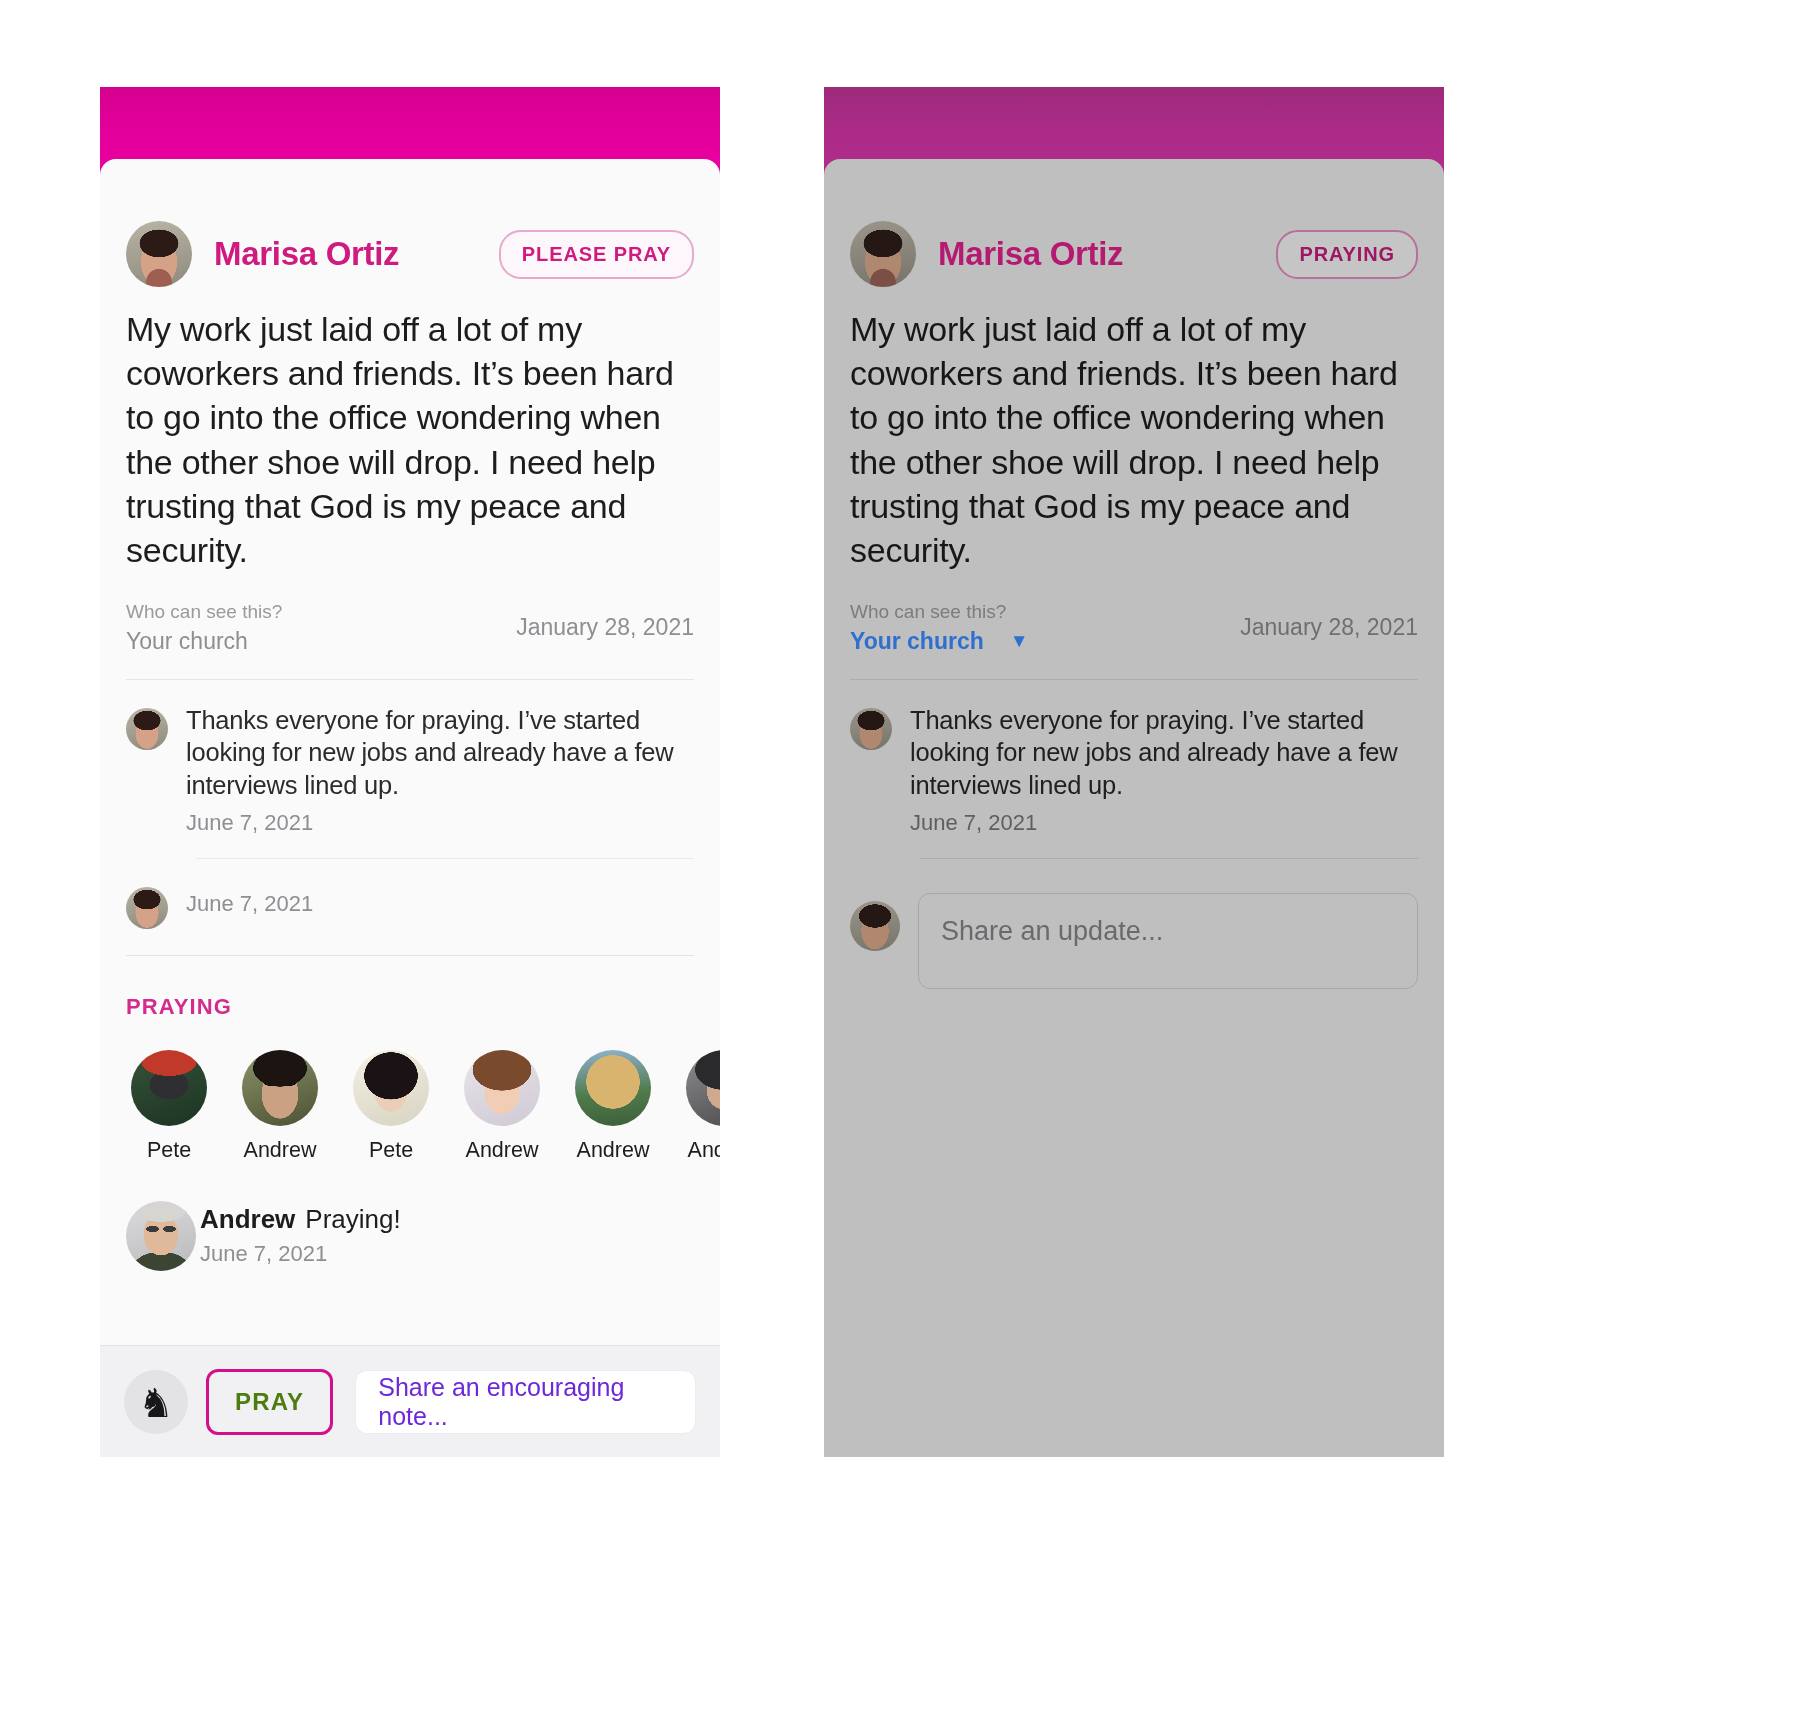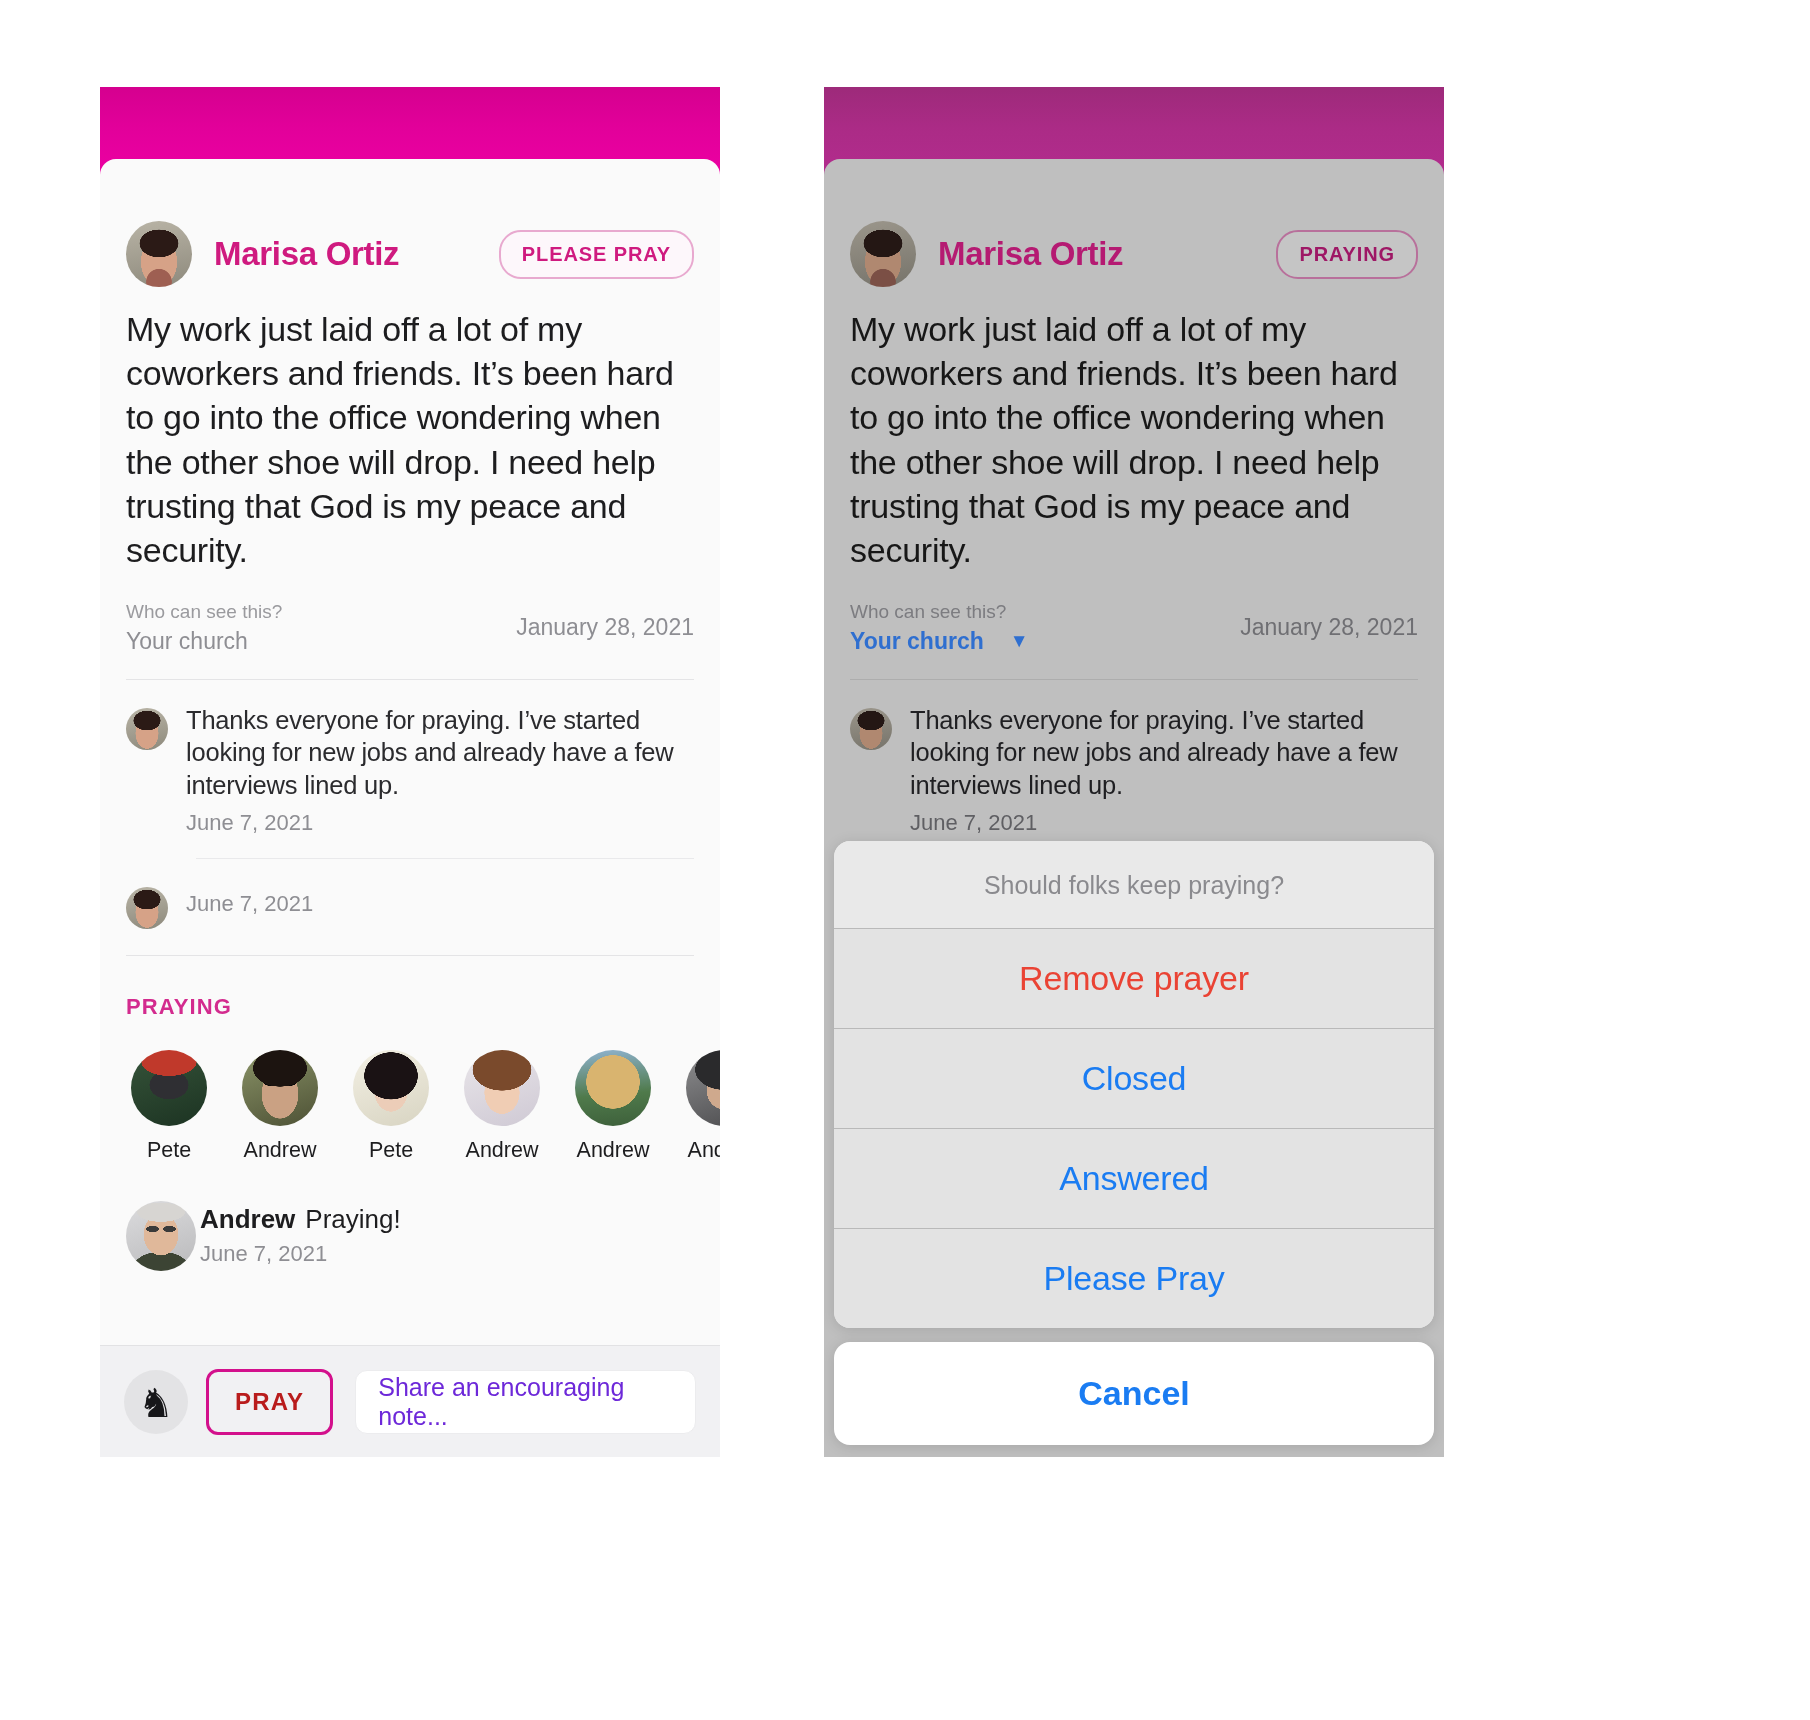--- a/index.html
+++ b/index.html
@@ -255,21 +255,21 @@
     left: 50%; top: 52%;
     transform: translate(-50%, -50%);
     font-size: 40px;
     line-height: 1;
     color: #17171a;
   }
   .pray-btn {
     margin-left: 18px;
     border: 3px solid #d3108c;
     border-radius: 12px;
-    color: #b91c1c;
+    color: #4d7c0f;
     font-size: 24px;
     font-weight: 700;
     letter-spacing: 1.2px;
     padding: 16px 26px;
     background: #f1f1f3;
     flex: 0 0 auto;
     text-align: center;
   }
   .note-input {
     margin-left: 22px;
@@ -523,27 +523,17 @@
 
       <div class="update-row">
         <div class="avatar avatar-upd" style="background-image: radial-gradient(ellipse 58% 42% at 50% 30%, #241714 0%, #241714 55%, transparent 56%),
                     radial-gradient(ellipse 14% 10% at 36% 42%, #0d0d0d 0%, #0d0d0d 70%, transparent 71%),
                     radial-gradient(ellipse 14% 10% at 63% 42%, #0d0d0d 0%, #0d0d0d 70%, transparent 71%),
                     radial-gradient(ellipse 34% 46% at 50% 60%, #b08870 0%, #b08870 80%, transparent 81%),
                     linear-gradient(170deg, #9b968b 0%, #76736a 100%);"></div>
         <div class="update-input">Share an update...</div>
       </div>
 
-      <div class="sheet-wrap">
-        <div class="sheet-group">
-          <div class="sheet-title">Should folks keep praying?</div>
-          <div class="sheet-item destructive">Remove prayer</div>
-          <div class="sheet-item normal">Closed</div>
-          <div class="sheet-item normal">Answered</div>
-          <div class="sheet-item normal">Please Pray</div>
-        </div>
-        <div class="sheet-cancel">Cancel</div>
-      </div>
 
     </div>
   </div>
 
 </div>
 
 </body></html>

